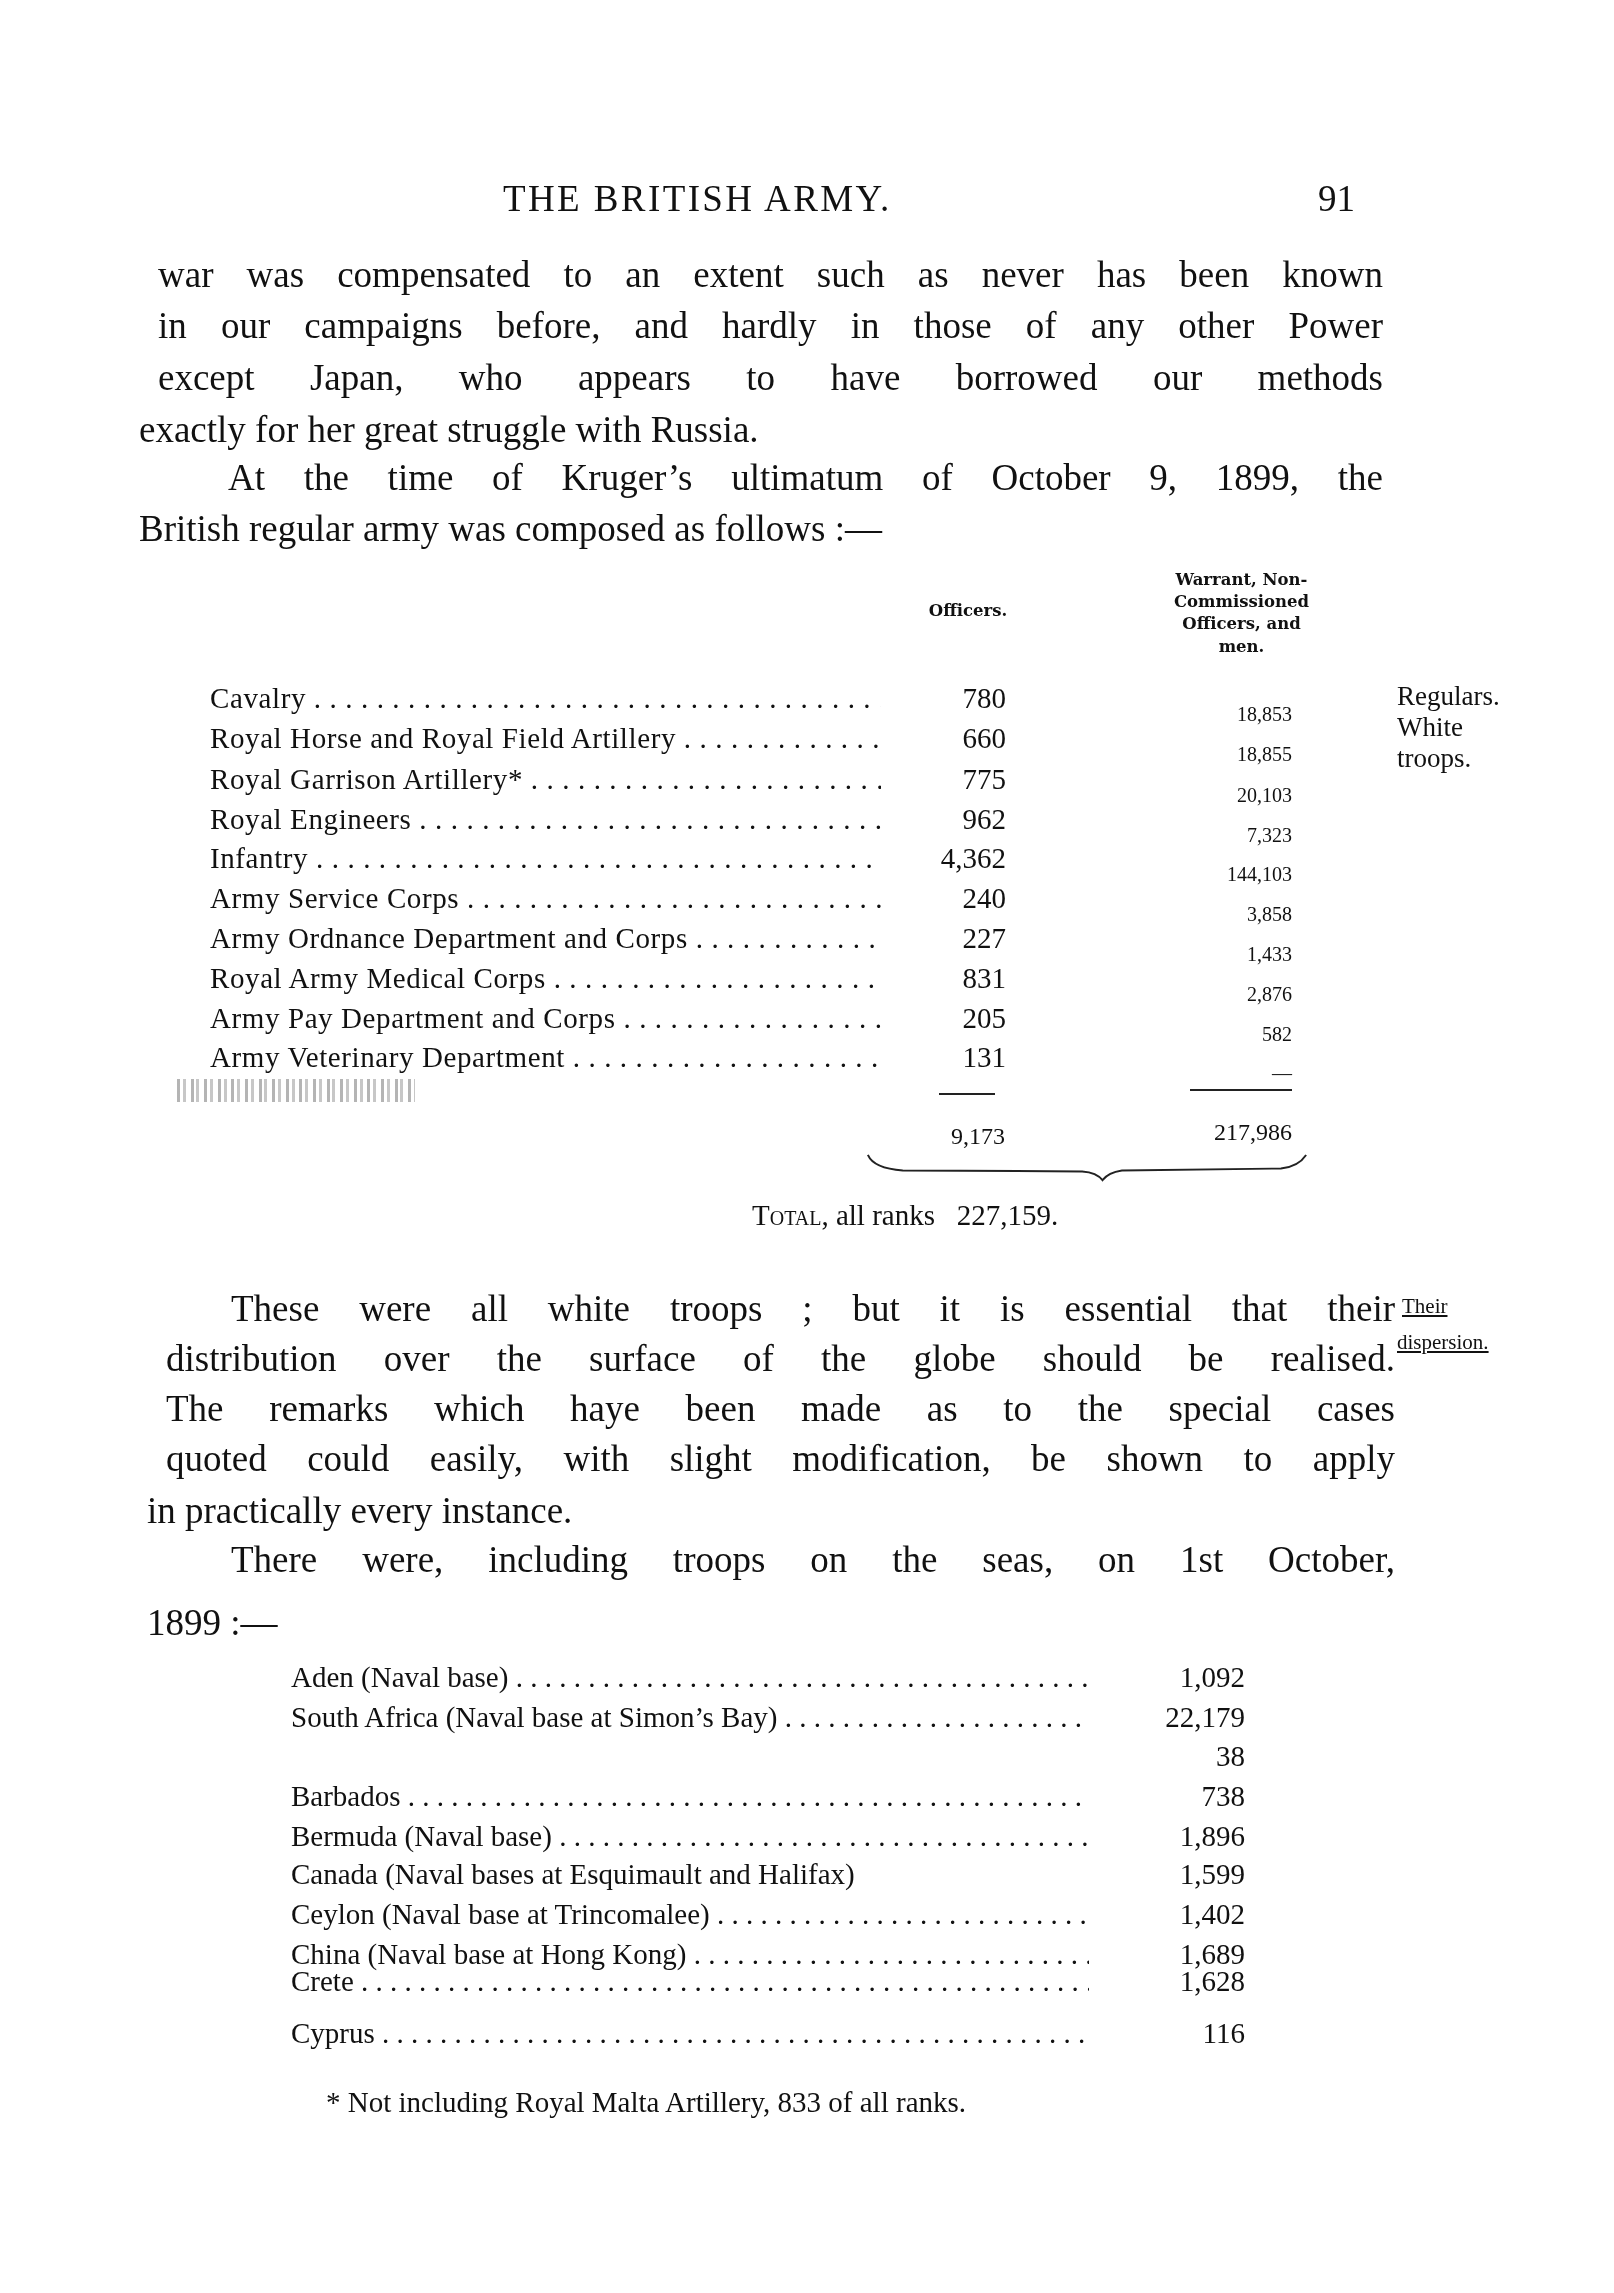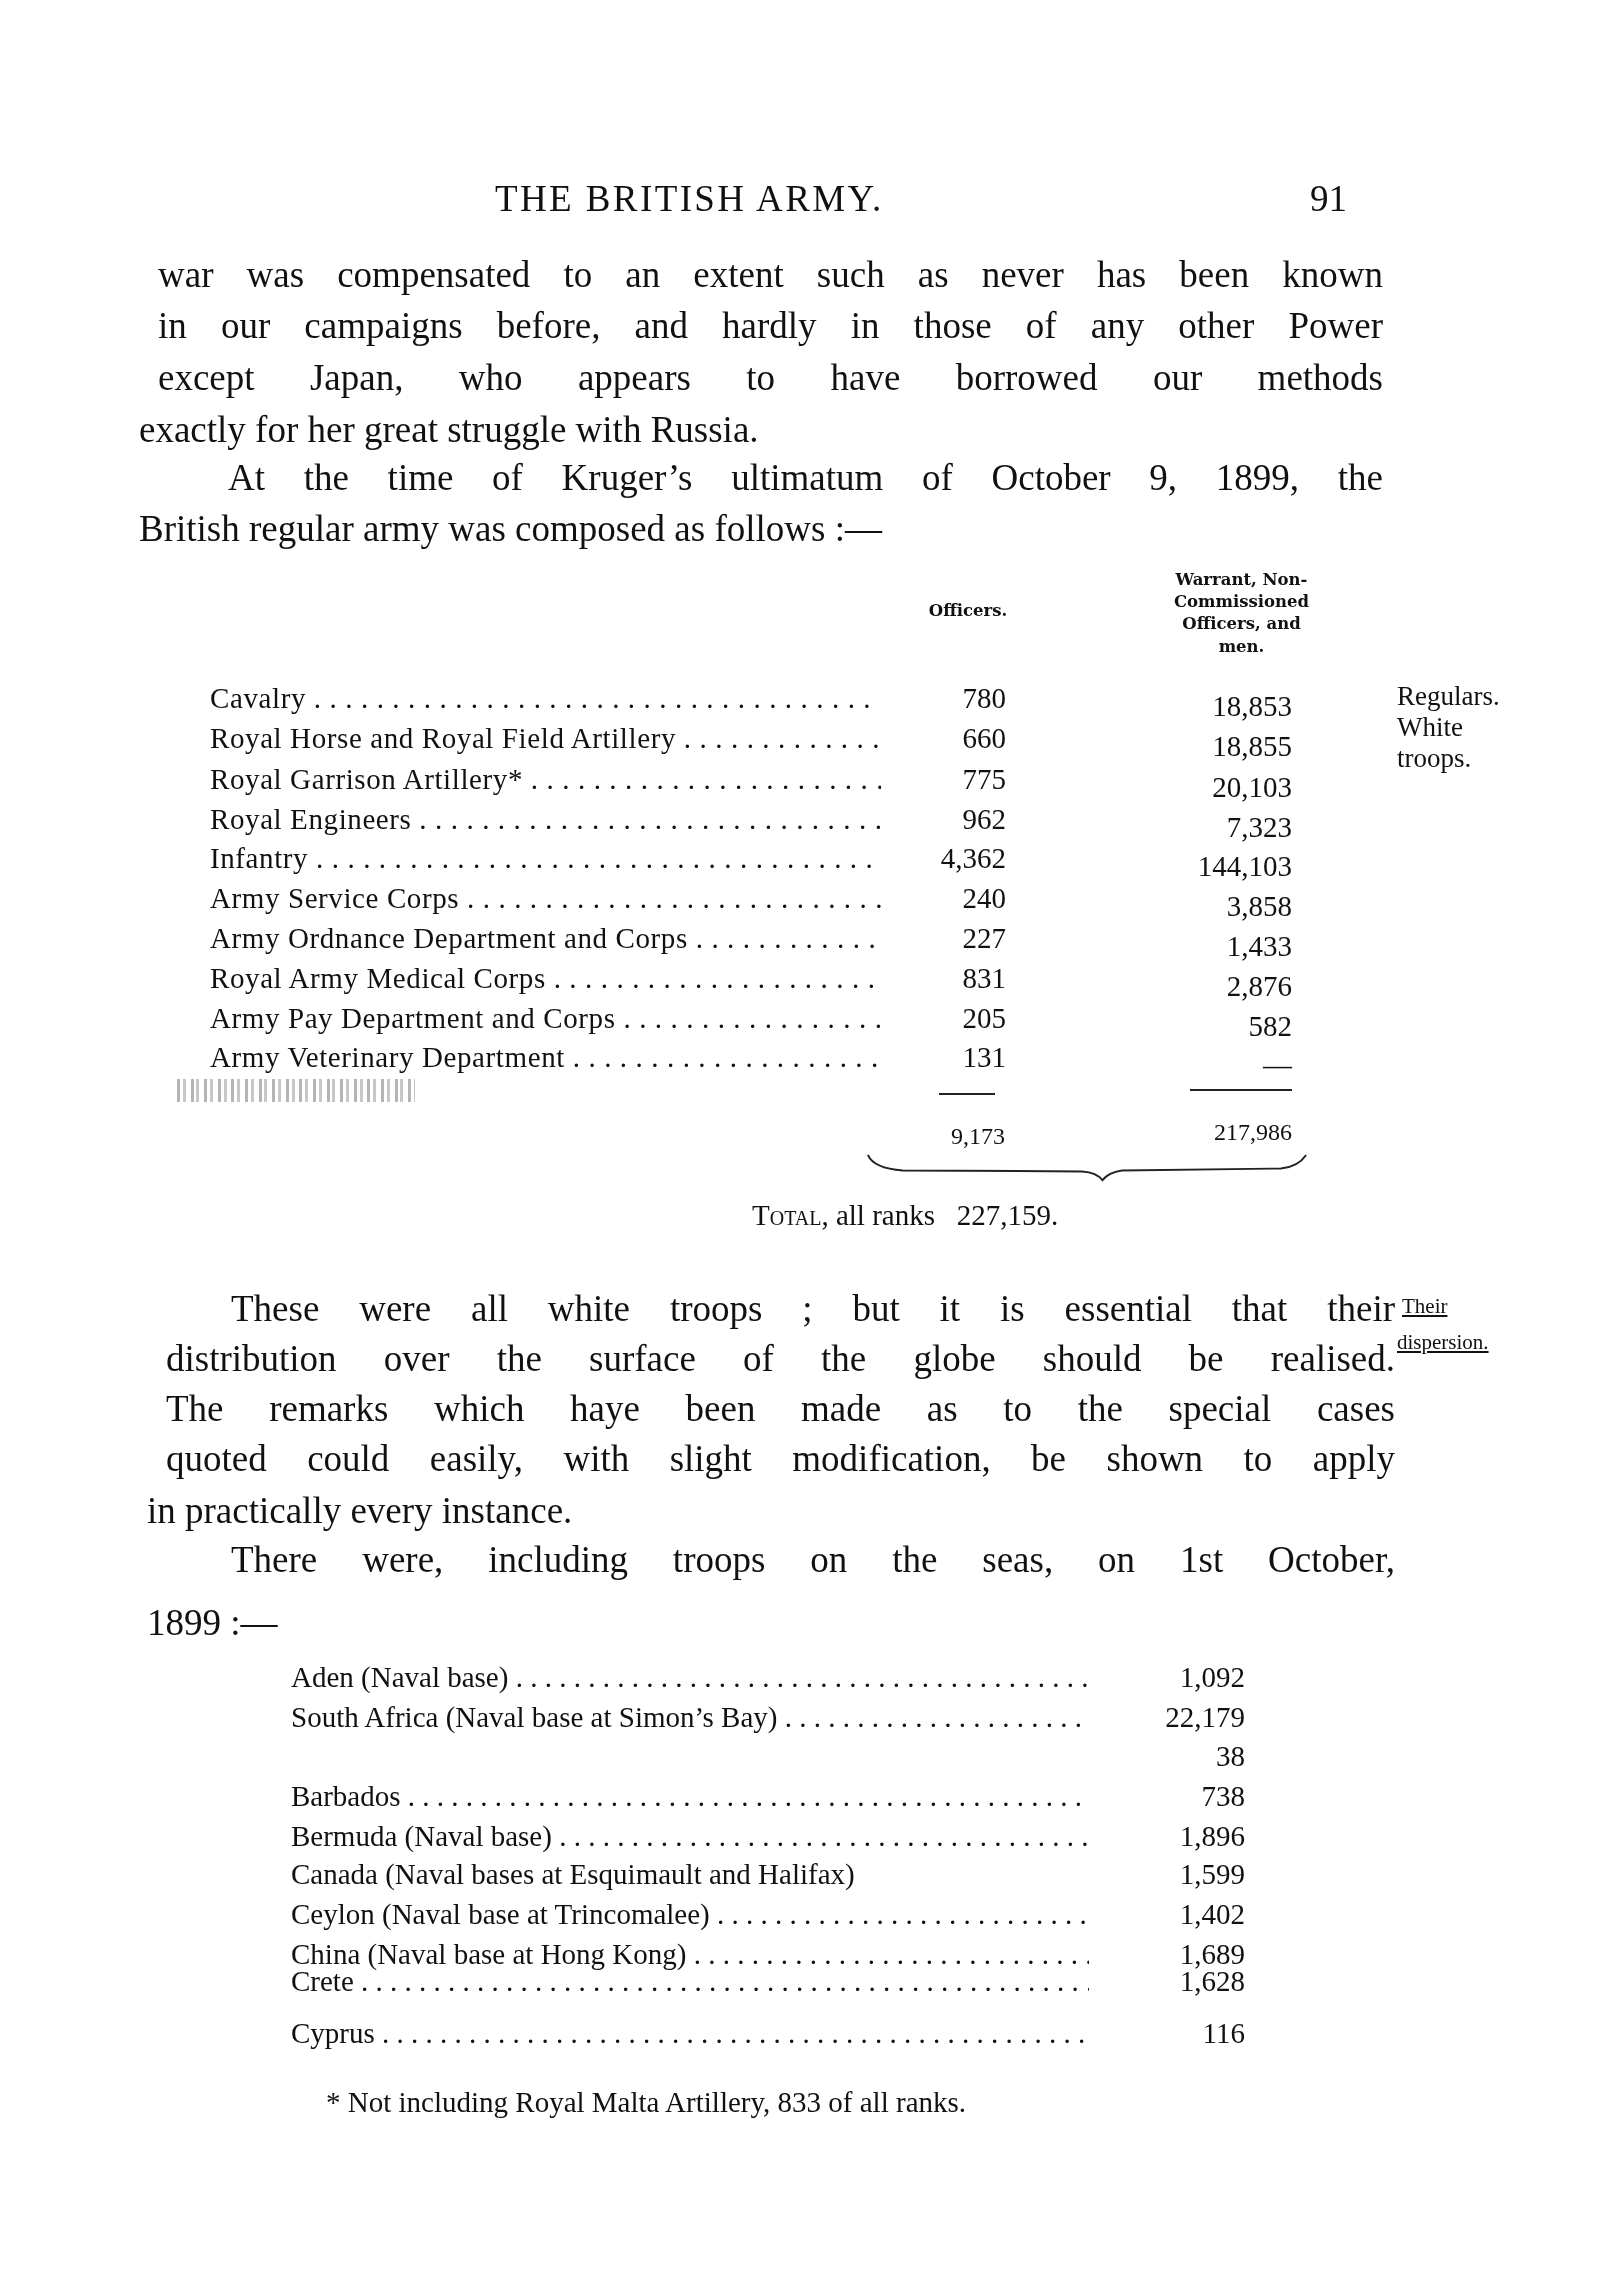--- a/index.html
+++ b/index.html
@@ -1,36 +1,36 @@
 <!DOCTYPE html>
 <html><head>
 <meta charset="utf-8">
 <style>
   html, body { margin:0; padding:0; background:#ffffff; }
   body { width:1615px; height:2294px; position:relative; overflow:hidden;
          font-family:"Liberation Serif","DejaVu Serif",serif; color:#111111; }
   .abs { position:absolute; white-space:nowrap; }
 
   
-  #running-head { left:0; width:1460px; top:175px; height:47px;padding-left:20px; }
+  #running-head { left:8px; width:1460px; top:175px; height:47px;padding-left:20px; }
   #head-title { position:absolute; left:495px; top:0; font-size:37px; letter-spacing:2.4px; line-height:47px; }
   #page-num { position:absolute; left:1310px; top:0; font-size:37px; line-height:47px; }
 
   
   .para-line { position:absolute; font-size:37px; line-height:50px; height:50px; white-space:nowrap; }
   .justify { text-align:justify; text-align-last:justify;margin-left:19px; }
 
   
   .th { position:absolute; font-family:"DejaVu Serif",serif; font-weight:bold; font-size:16.5px; line-height:22px; text-align:center; white-space:nowrap; }
   .row { position:absolute; left:210px; height:40px; width:1097px; }
   .row .lbl { position:absolute; left:0; top:0; width:671px; font-size:29px; line-height:40px;
               overflow:hidden; white-space:nowrap; letter-spacing:0.6px; }
   .row .lbl::after { content:" . . . . . . . . . . . . . . . . . . . . . . . . . . . . . . . . . . . . . . . . . . . . . . . . . ."; }
   .row .v1 { position:absolute; left:699px; width:97px; text-align:right; top:0; font-size:29px; line-height:40px; }
-  .row .v2 { position:absolute; left:951px; width:131px; text-align:right; top:8px; font-size:29px; line-height:40px; }
+  .row .v2 { position:absolute; left:951px; width:131px; text-align:right; top:16px; font-size:20px; line-height:40px; }
 
   .margin-note { position:absolute; font-size:27px; line-height:31px; white-space:nowrap; }
   .margin-note.small { font-size:21px;text-decoration:underline; }
 
   .rule { position:absolute; height:1.9px; background:#222; }
 
   .totals { position:absolute; font-size:24px; line-height:40px; text-align:right; }
 
   #grand-total { position:absolute; left:752px; top:1195px; font-size:29px; line-height:40px; white-space:nowrap; }
   .smallcaps { font-variant:small-caps; }

